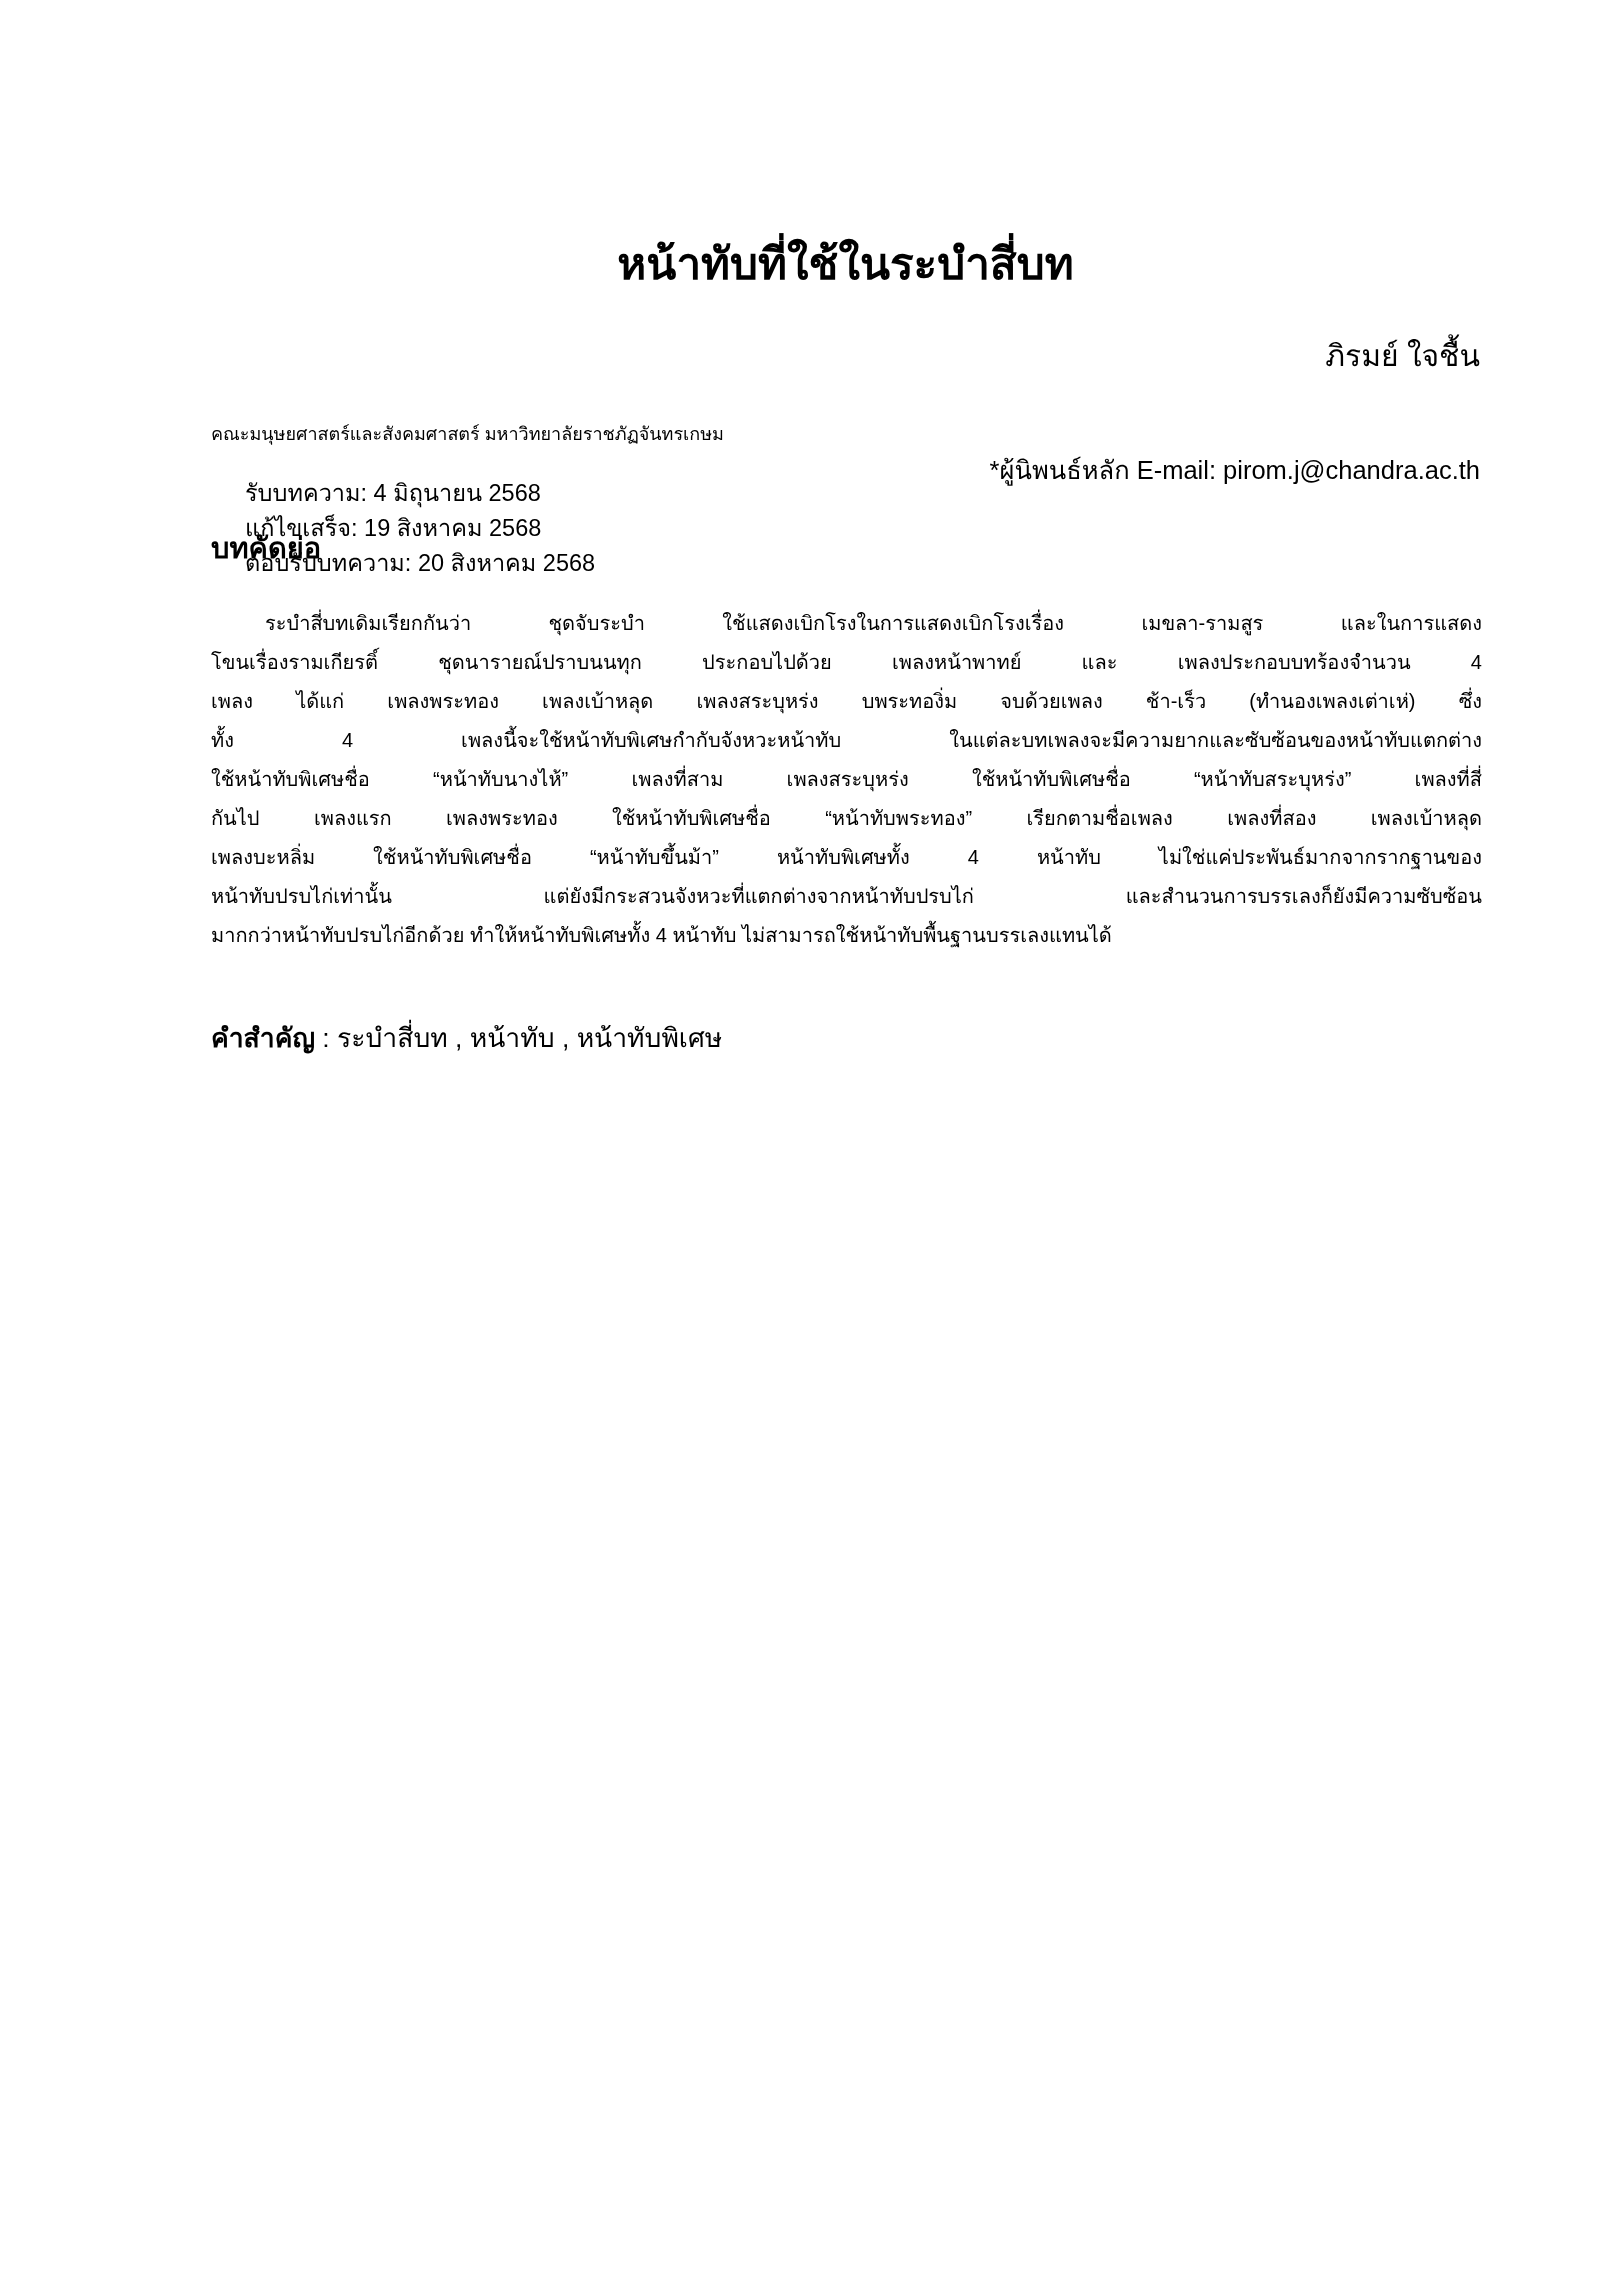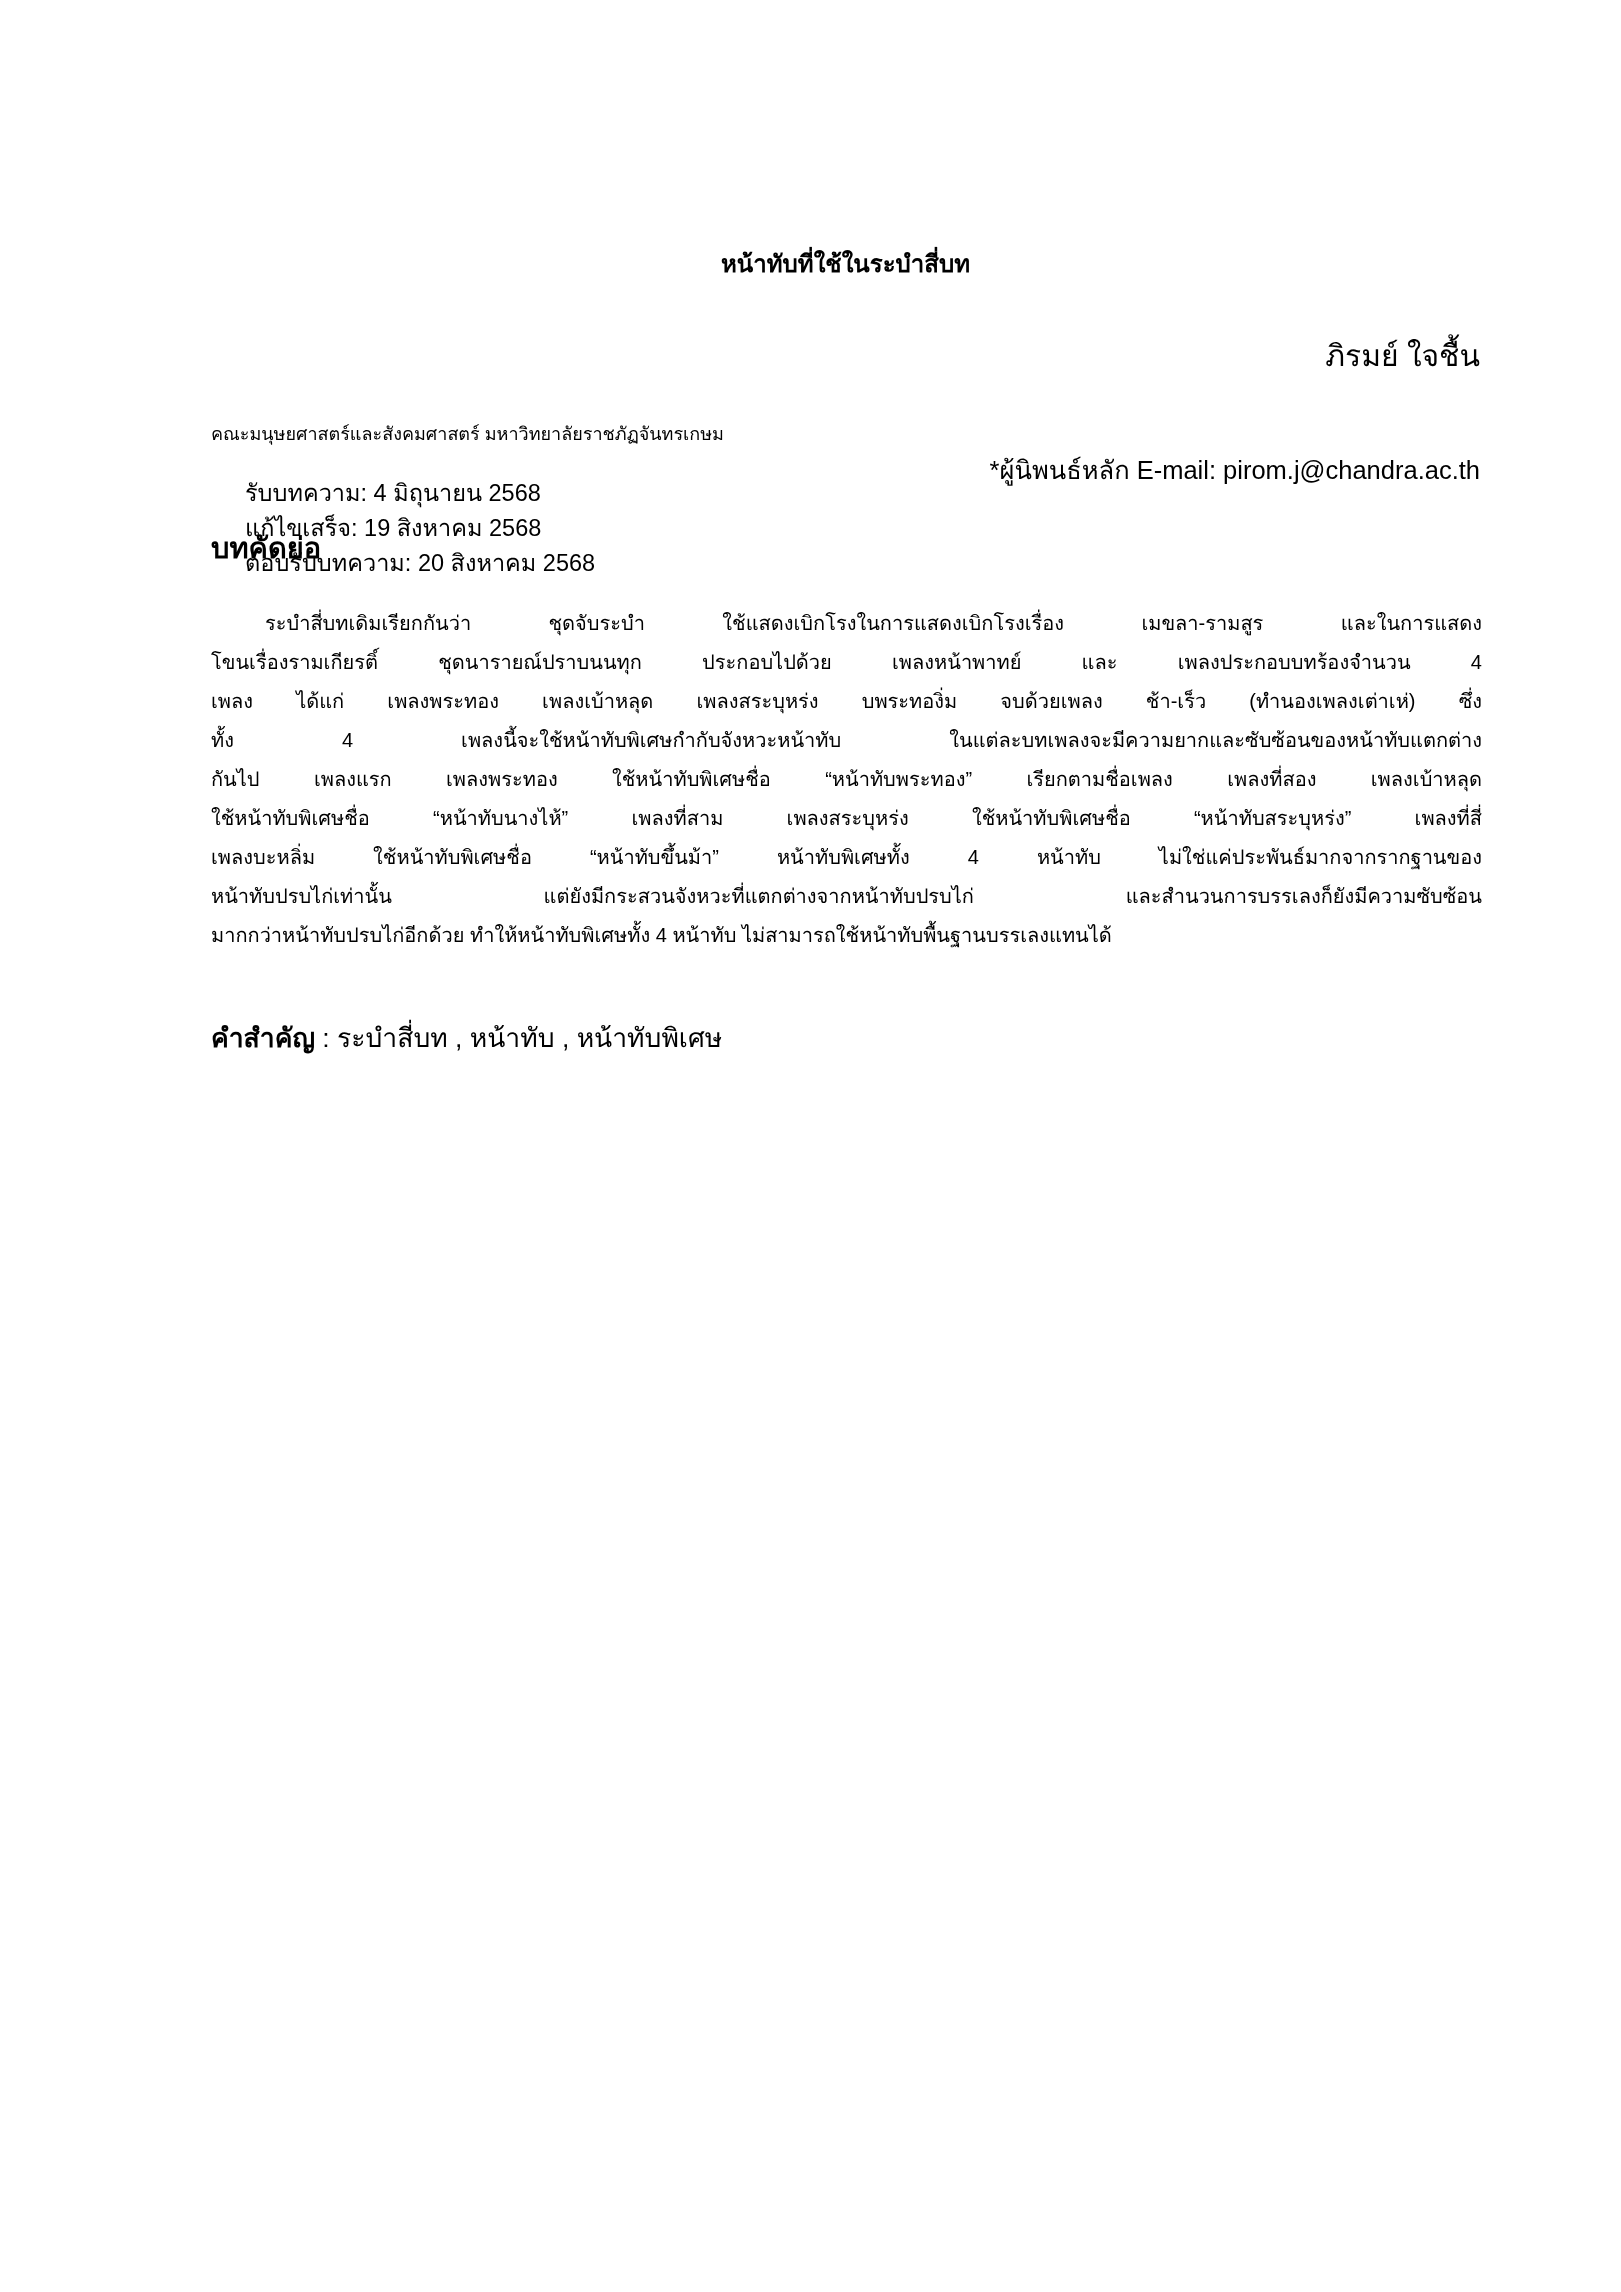--- a/index.html
+++ b/index.html
@@ -15,21 +15,21 @@
     color: #000000;
     font-family: "Liberation Sans", "DejaVu Sans", sans-serif;
     overflow: hidden;
   }
   .doc-title {
     position: absolute;
     left: 211px;
     width: 1269px;
     top: 238px;
     text-align: center;
-    font-size: 24px;
+    font-size: 44px;
     font-weight: bold;
     line-height: 51px;
   }
   .author {
     position: absolute;
     left: 211px;
     width: 1269px;
     top: 333px;
     text-align: right;
     font-size: 30px;
@@ -121,22 +121,22 @@
     <div>ตอบรับบทความ: 20 สิงหาคม 2568</div>
   </div>
 
   <div class="abstract-heading">บทคัดย่อ</div>
 
   <div class="abstract">
     <div class="abs-line first">ระบำสี่บทเดิมเรียกกันว่า ชุดจับระบำ ใช้แสดงเบิกโรงในการแสดงเบิกโรงเรื่อง เมขลา-รามสูร และในการแสดง</div>
     <div class="abs-line">โขนเรื่องรามเกียรติ์ ชุดนารายณ์ปราบนนทุก ประกอบไปด้วย เพลงหน้าพาทย์ และ เพลงประกอบบทร้องจำนวน 4</div>
     <div class="abs-line">เพลง ได้แก่ เพลงพระทอง เพลงเบ้าหลุด เพลงสระบุหร่ง บพระทองิ่ม จบด้วยเพลง ช้า-เร็ว (ทำนองเพลงเต่าเห่) ซึ่ง</div>
     <div class="abs-line">ทั้ง 4 เพลงนี้จะใช้หน้าทับพิเศษกำกับจังหวะหน้าทับ ในแต่ละบทเพลงจะมีความยากและซับซ้อนของหน้าทับแตกต่าง</div>
+    <div class="abs-line">ใช้หน้าทับพิเศษชื่อ “หน้าทับนางไห้” เพลงที่สาม เพลงสระบุหร่ง ใช้หน้าทับพิเศษชื่อ “หน้าทับสระบุหร่ง” เพลงที่สี่</div>
     <div class="abs-line">กันไป เพลงแรก เพลงพระทอง ใช้หน้าทับพิเศษชื่อ “หน้าทับพระทอง” เรียกตามชื่อเพลง เพลงที่สอง เพลงเบ้าหลุด</div>
-    <div class="abs-line">ใช้หน้าทับพิเศษชื่อ “หน้าทับนางไห้” เพลงที่สาม เพลงสระบุหร่ง ใช้หน้าทับพิเศษชื่อ “หน้าทับสระบุหร่ง” เพลงที่สี่</div>
     <div class="abs-line">เพลงบะหลิ่ม ใช้หน้าทับพิเศษชื่อ “หน้าทับขึ้นม้า” หน้าทับพิเศษทั้ง 4 หน้าทับ ไม่ใช่แค่ประพันธ์มากจากรากฐานของ</div>
     <div class="abs-line">หน้าทับปรบไก่เท่านั้น แต่ยังมีกระสวนจังหวะที่แตกต่างจากหน้าทับปรบไก่ และสำนวนการบรรเลงก็ยังมีความซับซ้อน</div>
     <div class="abs-line last">มากกว่าหน้าทับปรบไก่อีกด้วย ทำให้หน้าทับพิเศษทั้ง 4 หน้าทับ ไม่สามารถใช้หน้าทับพื้นฐานบรรเลงแทนได้</div>
   </div>
 
   <div class="keywords">
     <span class="label">คำสำคัญ</span>
     <span>: ระบำสี่บท , หน้าทับ , หน้าทับพิเศษ</span>
   </div>
 

